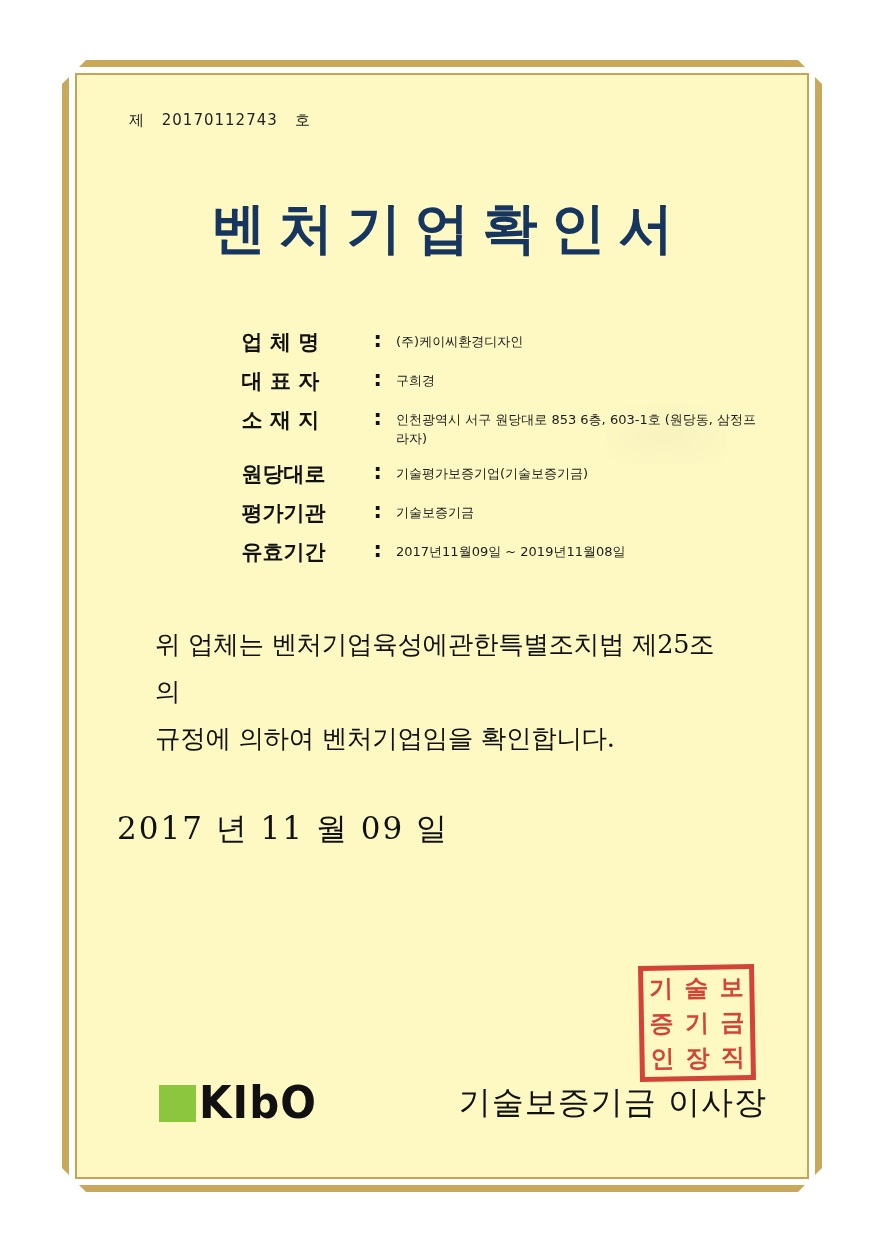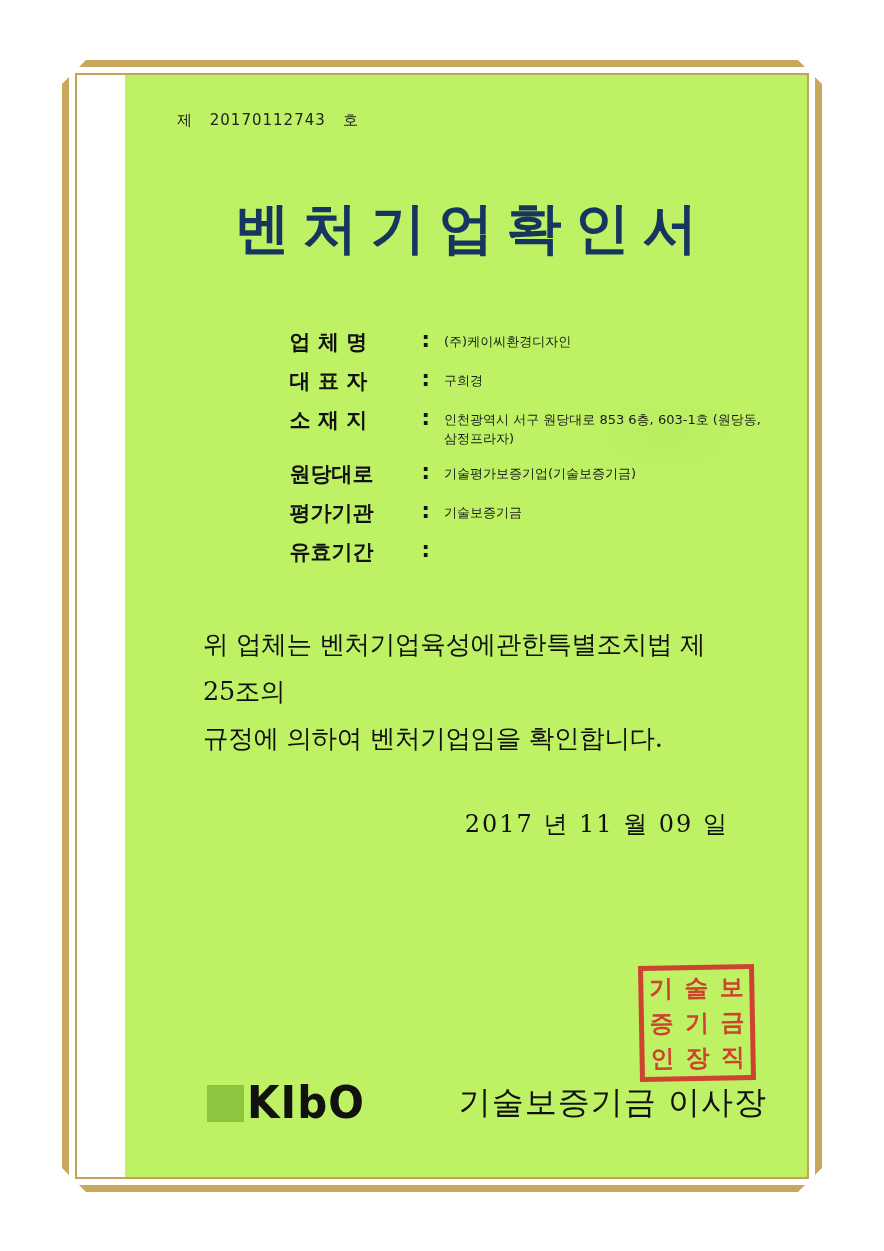--- a/index.html
+++ b/index.html
@@ -56,24 +56,23 @@
     background: #ffffff;
   }
   .cc-tl { left: -1px; top: -1px; clip-path: polygon(0 0, 100% 0, 0 100%); }
   .cc-tr { right: -1px; top: -1px; clip-path: polygon(100% 0, 100% 100%, 0 0); }
   .cc-bl { left: -1px; bottom: -1px; clip-path: polygon(0 0, 0 100%, 100% 100%); }
   .cc-br { right: -1px; bottom: -1px; clip-path: polygon(100% 0, 100% 100%, 0 100%); }
 
   .content {
     position: absolute;
     inset: 15px;
-    background: #bef264;
+    background: #fef9c3;
     box-sizing: border-box;
     padding: 22px 40px 0 40px;
-    margin-left: 48px;
   }
 
   
   .doc-number {
     font-size: 15px;
     letter-spacing: 0.5px;
     color: #222;
     margin-top: 14px;
     margin-left: 12px;
     white-space: nowrap;
@@ -141,23 +140,22 @@
     font-size: 25.5px;
     line-height: 1.85;
     color: #111;
     letter-spacing: -0.3px;
     font-family: "DejaVu Serif", "Liberation Serif", serif;
   }
 
   
   .date-line {
     margin-top: 46px;
-    text-align: right;
     padding-right: 38px;
-    font-size: 24px;
+    font-size: 31px;
     letter-spacing: 2px;
     color: #111;
     font-family: "DejaVu Serif", "Liberation Serif", serif;
   }
 
   
   .footer {
     position: absolute;
     left: 40px;
     right: 40px;
@@ -297,20 +295,21 @@
           <span class="colon">:</span>
         </div>
         <div class="field-value">기술보증기금</div>
       </div>
 
       <div class="field-row">
         <div class="field-label">
           <span class="lbl-text">유효기간</span>
           <span class="colon">:</span>
         </div>
+        <div class="field-value">2017년11월09일 ~ 2019년11월08일</div>
       </div>
 
     </div>
 
     <div class="statement">
       <div>위 업체는 벤처기업육성에관한특별조치법 제25조의</div>
       <div>규정에 의하여 벤처기업임을 확인합니다.</div>
     </div>
 
     <div class="date-line">2017 년 11 월 09 일</div>

